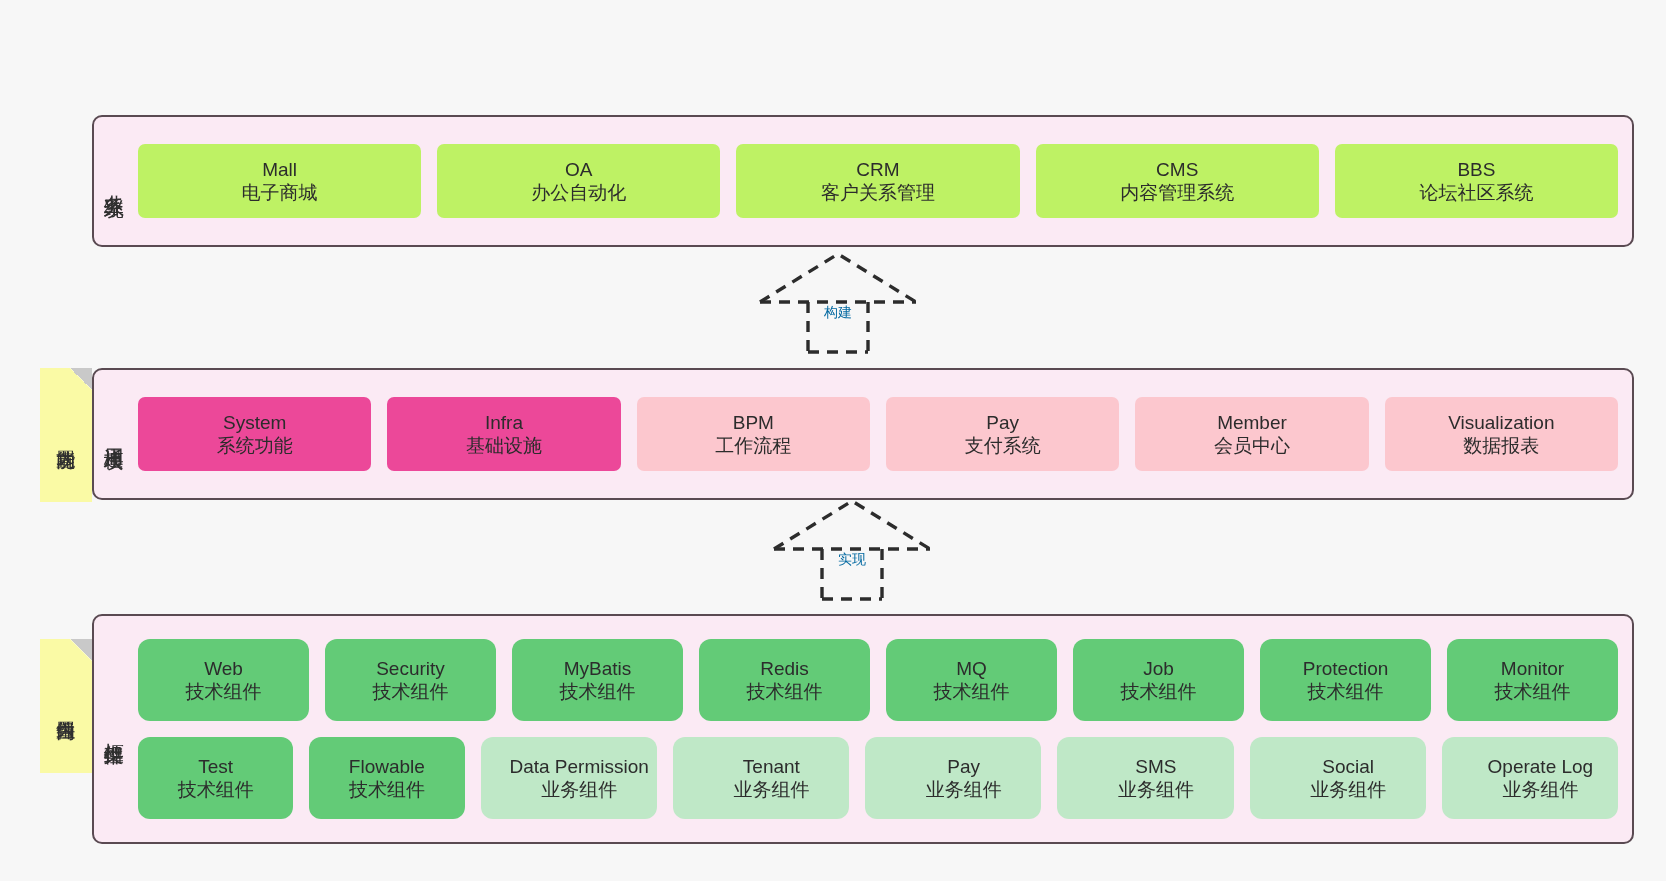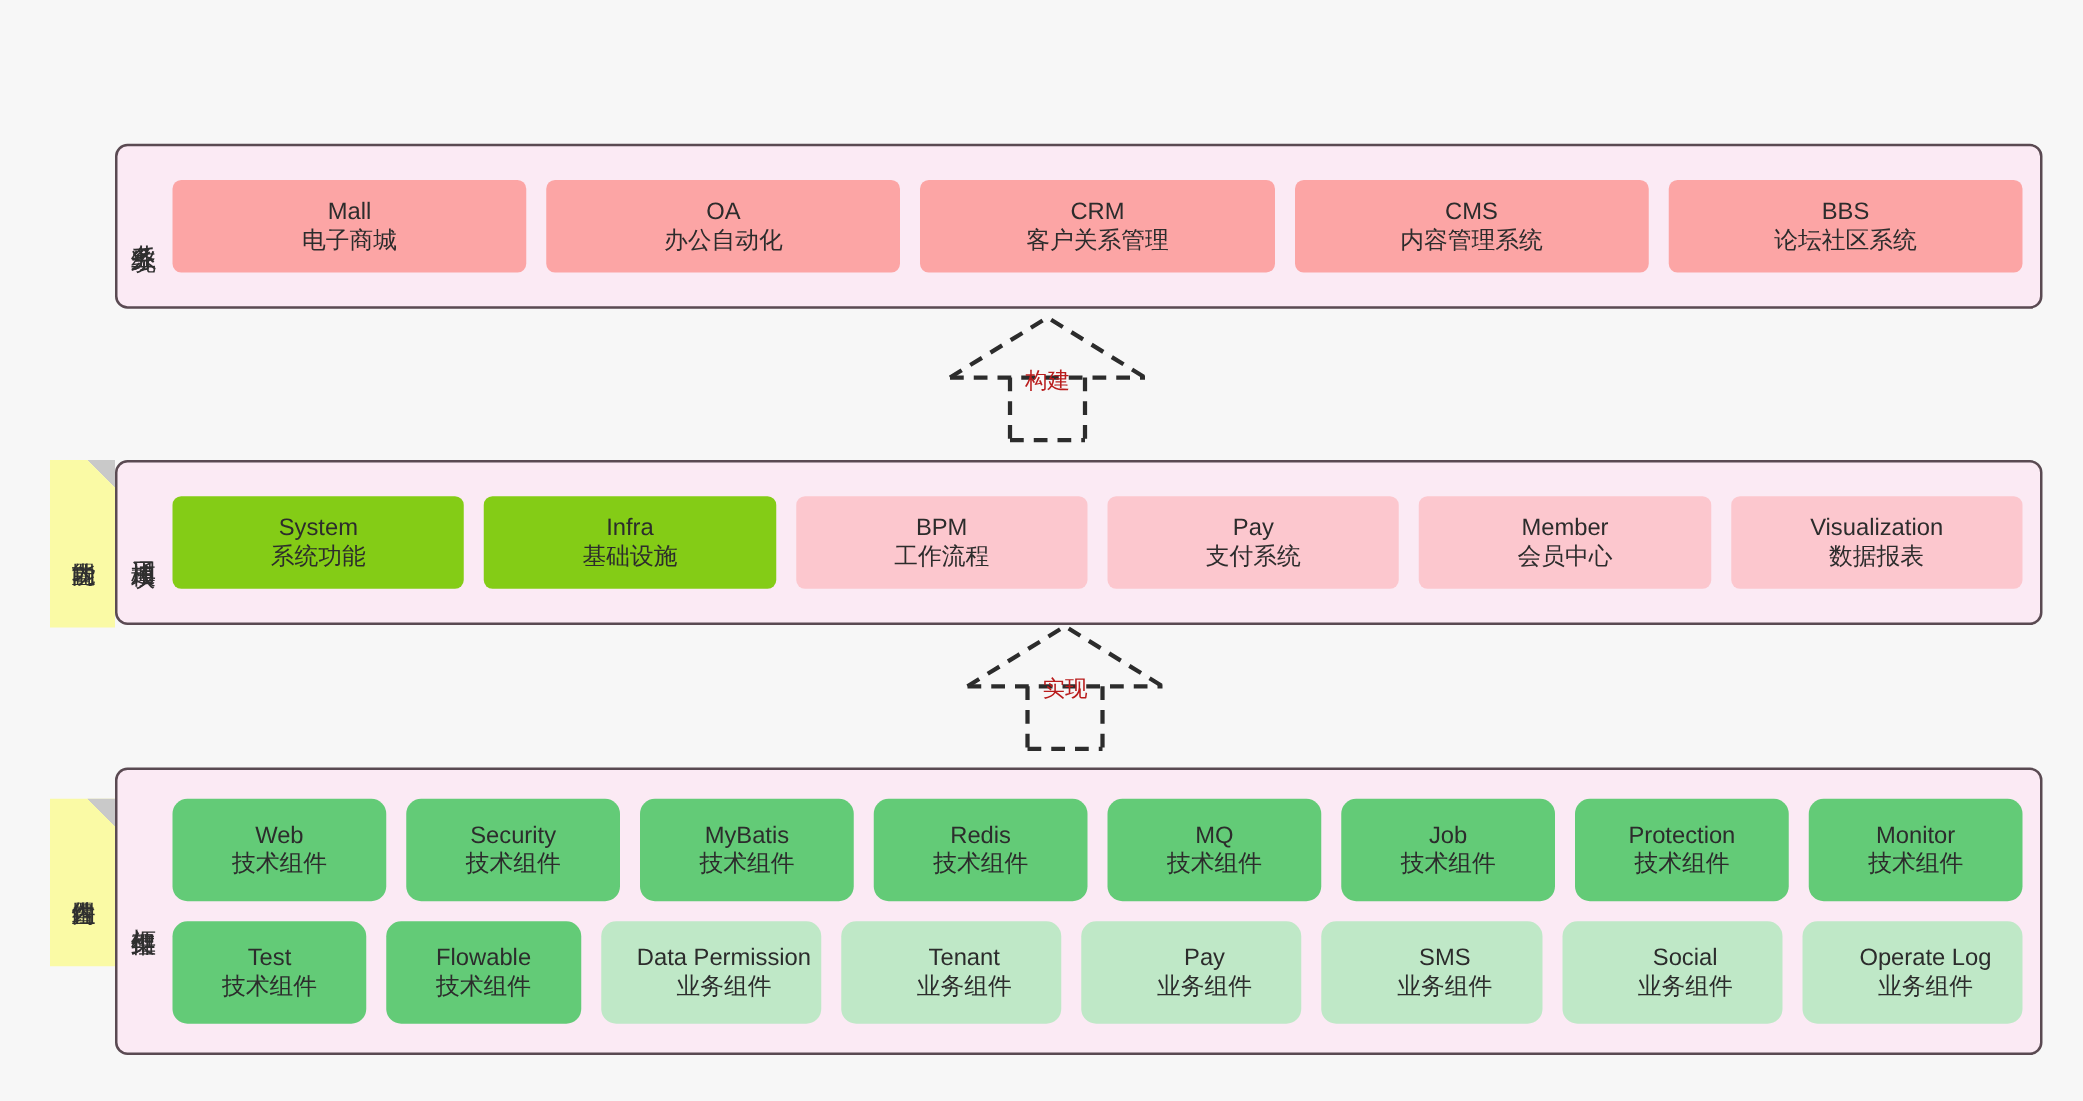--- a/index.html
+++ b/index.html
@@ -71,22 +71,22 @@
     color: #2c2c2c;
     box-sizing: border-box;
     padding: 4px 2px;
     min-width: 0;
   }
   .cell .cell-en { white-space: nowrap; }
   .cell .cell-cn { white-space: nowrap; }
   .cell.wrap .cell-en { white-space: normal; }
 
   
-  .fill-blue       { background: #fca5a5; }
-  .fill-red        { background: #84cc16; }
+  .fill-blue       { background: #bef264; }
+  .fill-red        { background: #ec4899; }
   .fill-pink       { background: #fcc7ce; }
   .fill-green      { background: #63cb77; }
   .fill-lightgreen { background: #bfe8c7; padding-left: 23px; }
 
   
   #layer-business  { left: 92px;  top: 115px; width: 1542px; height: 132px; }
   #layer-common    { left: 92px;  top: 368px; width: 1542px; height: 132px; }
   #layer-framework { left: 92px;  top: 614px; width: 1542px; height: 230px; }
 
   #layer-business  .cell,
@@ -135,23 +135,23 @@
     width: 200px;
     height: 110px;
   }
   #connector-build     { left: 738px; top: 248px; }
   #connector-implement { left: 752px; top: 495px; text-decoration: underline; }
   .connector svg { display: block; width: 100%; height: 100%; }
   .connector-label {
     position: absolute;
     left: 50%;
     transform: translateX(-50%);
-    top: 44px;
-    font-size: 18px;
-    color: #b91c1c;
+    top: 56px;
+    font-size: 14px;
+    color: #0369a1;
     background: transparent;
     padding: 0 2px;
     white-space: nowrap;
     user-select: none;
   }
 </style>
 </head>
 <body>
 
 <div id="canvas">

